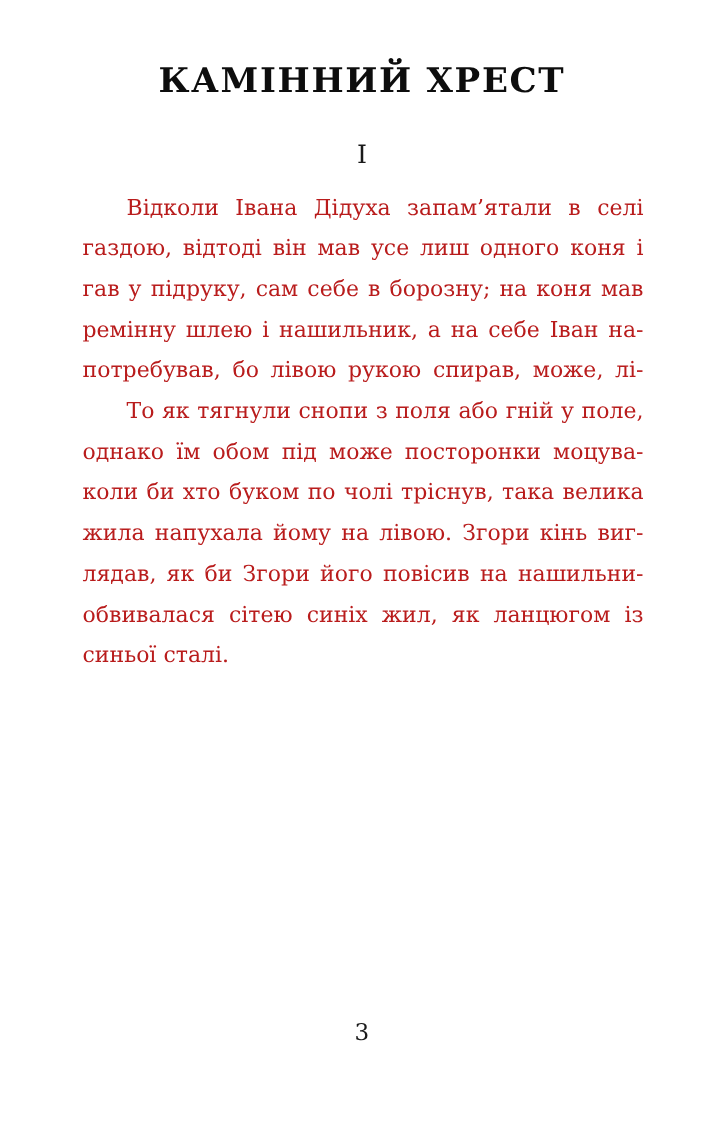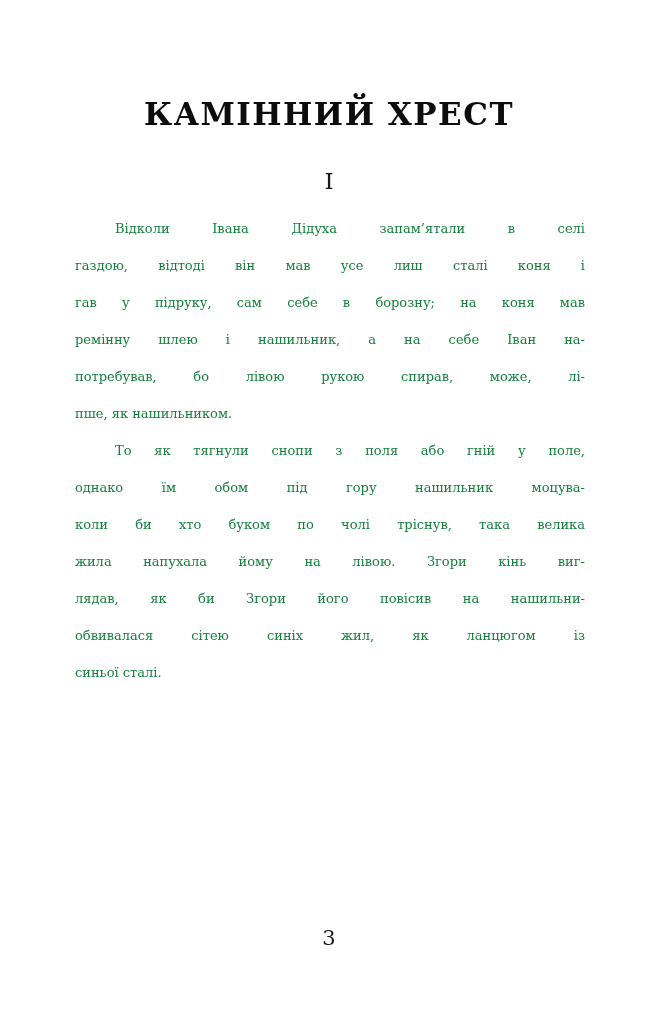--- a/index.html
+++ b/index.html
@@ -10,37 +10,37 @@
   .page {
     position: relative;
     width: 658px;
     height: 1024px;
     background: #ffffff;
     color: #111111;
     font-family: "DejaVu Serif", "Liberation Serif", serif;
     overflow: hidden;
   }
   .chapter-title {
-    padding-top: 96px;
+    padding-top: 56px;
     text-align: center;
     font-size: 31px;
     font-weight: bold;
     letter-spacing: 1.5px;
     color: #0d0d0d;
   }
   .section-numeral {
     margin-top: 36px;
     text-align: center;
     font-size: 23px;
     color: #1a1a1a;
   }
   .body-text {
     margin: 16px 73px 0 75px; 
-    font-size: 13px;
-    color: #15803d;
+    font-size: 20px;
+    color: #b91c1c;
   }
   .line {
     height: 37px;
     line-height: 37px;
     text-align: justify;
     text-align-last: justify;
     white-space: nowrap;
     overflow: hidden;
   }
   .line.first {
@@ -66,30 +66,29 @@
 <div class="page">
 
   <div class="chapter-title">КАМІННИЙ ХРЕСТ</div>
 
   <div class="section-numeral">I</div>
 
   <div class="body-text">
 
     <div>
       <div class="line first">Відколи Івана Дідуха запам’ятали в селі</div>
-      <div class="line">газдою, відтоді він мав усе лиш сталі коня і</div>
+      <div class="line">газдою, відтоді він мав усе лиш одного коня і</div>
       <div class="line">гав у підруку, сам себе в борозну; на коня мав</div>
       <div class="line">ремінну шлею і нашильник, а на себе Іван на-</div>
       <div class="line">потребував, бо лівою рукою спирав, може, лі-</div>
-      <div class="line last">пше, як нашильником.</div>
     </div>
 
     <div>
       <div class="line first">То як тягнули снопи з поля або гній у поле,</div>
-      <div class="line">однако їм обом під гору нашильник моцува-</div>
+      <div class="line">однако їм обом під може посторонки моцува-</div>
       <div class="line">коли би хто буком по чолі тріснув, така велика</div>
       <div class="line">жила напухала йому на лівою. Згори кінь виг-</div>
       <div class="line">лядав, як би Згори його повісив на нашильни-</div>
       <div class="line">обвивалася сітею синіх жил, як ланцюгом із</div>
       <div class="line last">синьої сталі.</div>
     </div>
 
   </div>
 
   <div class="page-number">3</div>

